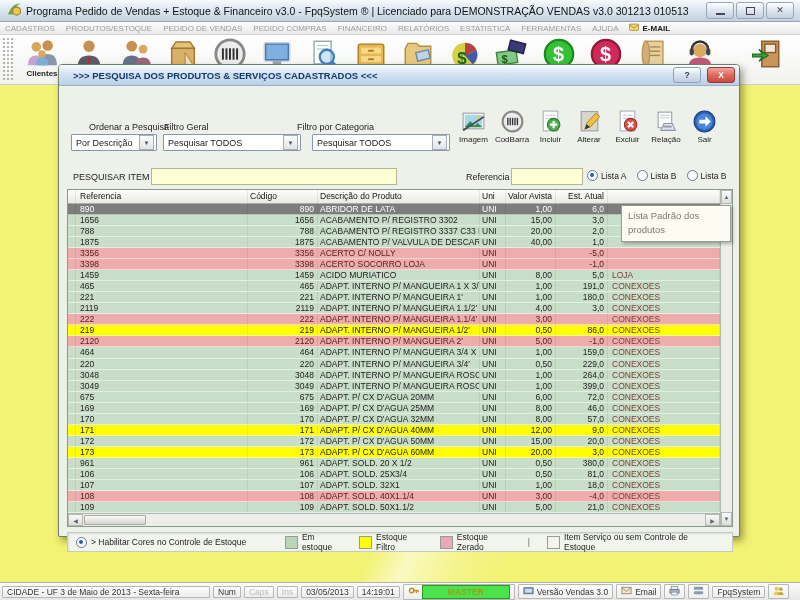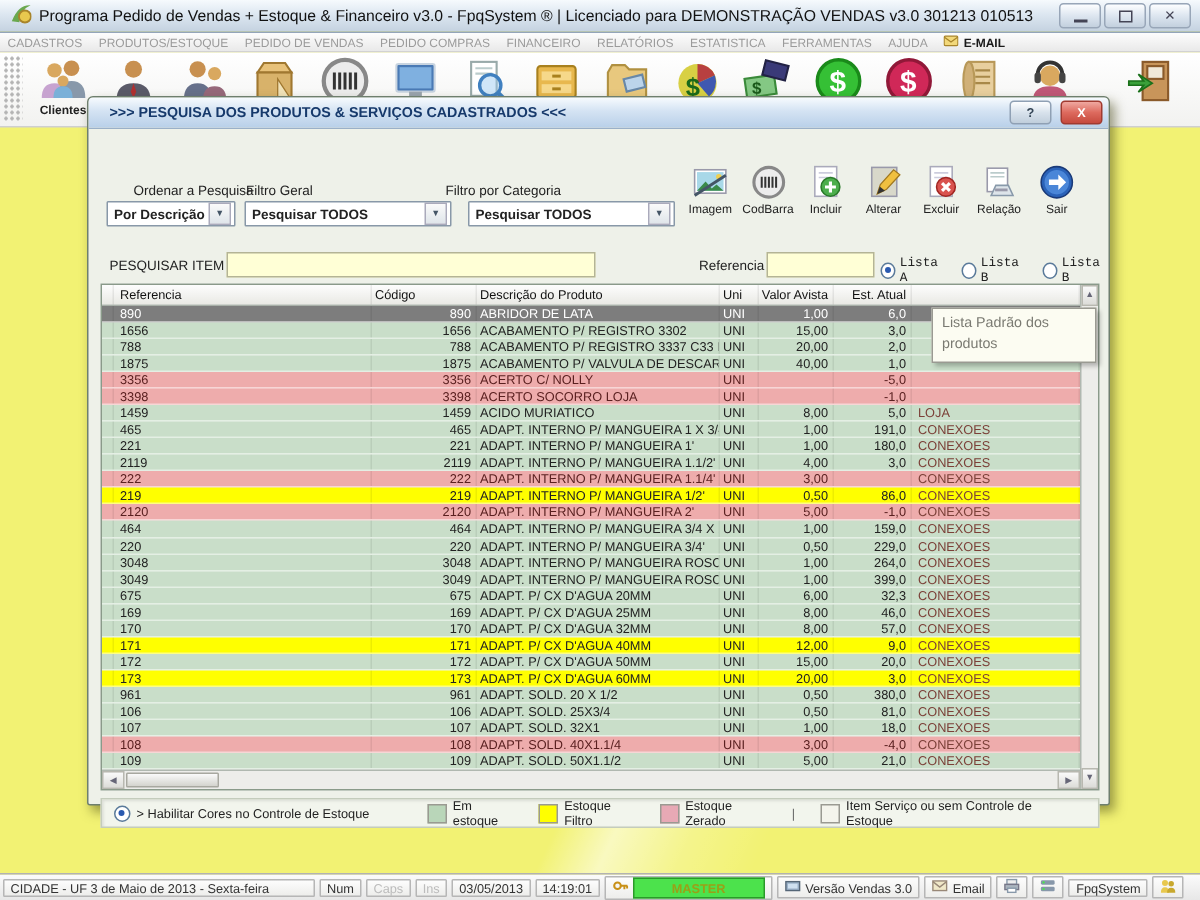--- a/index.html
+++ b/index.html
@@ -50,33 +50,33 @@
     display:flex;align-items:center;padding:0 4px 0 14px;gap:6px;}
   .dlg-title{font-size:9.5px;font-weight:bold;color:#16396b;flex:1;white-space:nowrap;}
   .dlg-btn{width:26px;height:14px;border-radius:3px;display:flex;align-items:center;justify-content:center;
     font-size:8.5px;font-weight:bold;border:1px solid #8fa0b4;
     background:linear-gradient(#fdfeff,#d8e2ec 50%,#c0cedc);color:#345;}
   .dlg-btn.close{background:linear-gradient(#f0a8a0,#dd6a5e 50%,#c64a3e);border-color:#a03a30;color:#fff;}
   .dlg-body{position:relative;height:451px;font-size:9px;color:#222;}
 
   .flabel{position:absolute;font-size:9px;color:#222;white-space:nowrap;}
   .select{position:absolute;height:17px;background:#fff;border:1px solid #8898a8;border-radius:1px;
-    display:flex;align-items:center;justify-content:space-between;font-size:9px;padding:0 2px 0 4px;box-sizing:border-box;font-weight:bold;}
+    display:flex;align-items:center;justify-content:space-between;font-size:9px;padding:0 2px 0 4px;box-sizing:border-box;}
   .sel-arrow{width:13px;height:13px;background:linear-gradient(#fafafa,#dfe5ea);border:1px solid #aab;
     display:flex;align-items:center;justify-content:center;font-size:6px;color:#456;}
 
   .actions{position:absolute;left:396px;top:23px;width:268px;display:flex;justify-content:space-between;}
   .action{display:flex;flex-direction:column;align-items:center;width:37px;}
   .action svg{width:25px;height:25px;}
   .action-label{font-size:8px;color:#222;margin-top:1px;white-space:nowrap;}
 
   .yellow-input{position:absolute;background:#ffffd6;border:1px solid #b4b496;height:17px;
     font-size:10px;padding:0 3px;box-sizing:border-box;font-family:"Liberation Sans",sans-serif;}
 
-  .radio-group{position:absolute;left:528px;top:84px;display:flex;gap:10px;font-family:Liberation Mono, monospace;}
+  .radio-group{position:absolute;left:528px;top:84px;display:flex;gap:10px;}
   .radio{display:flex;align-items:center;gap:3px;font-size:8.5px;}
   .rdot{width:9px;height:9px;border-radius:50%;border:1px solid #5a7a9a;background:#fff;position:relative;}
   .rdot.sel::after{content:"";position:absolute;left:2px;top:2px;width:4px;height:4px;border-radius:50%;background:#2a5ab0;}
 
   
   .table{position:absolute;left:8px;top:103px;width:666px;height:338px;
     border:1px solid #8a9a8a;background:#fff;display:flex;box-sizing:border-box;}
   .t-content{width:652px;display:flex;flex-direction:column;}
   .t-head{height:13px;display:flex;background:linear-gradient(#fdfdfd,#e9e9e4);
     border-bottom:1px solid #a8b0a8;font-size:8.5px;color:#111;align-items:center;}
@@ -605,21 +605,21 @@
                 <div class="c6">399,0</div>
                 <div class="c7 cat">CONEXOES</div>
               </div>
               <div class="t-row instock">
                 <div class="c0"></div>
                 <div class="c1">675</div>
                 <div class="c2">675</div>
                 <div class="c3">ADAPT. P/ CX D'AGUA 20MM</div>
                 <div class="c4">UNI</div>
                 <div class="c5">6,00</div>
-                <div class="c6">32,3</div>
+                <div class="c6">72,0</div>
                 <div class="c7 cat">CONEXOES</div>
               </div>
               <div class="t-row instock">
                 <div class="c0"></div>
                 <div class="c1">169</div>
                 <div class="c2">169</div>
                 <div class="c3">ADAPT. P/ CX D'AGUA 25MM</div>
                 <div class="c4">UNI</div>
                 <div class="c5">8,00</div>
                 <div class="c6">46,0</div>

